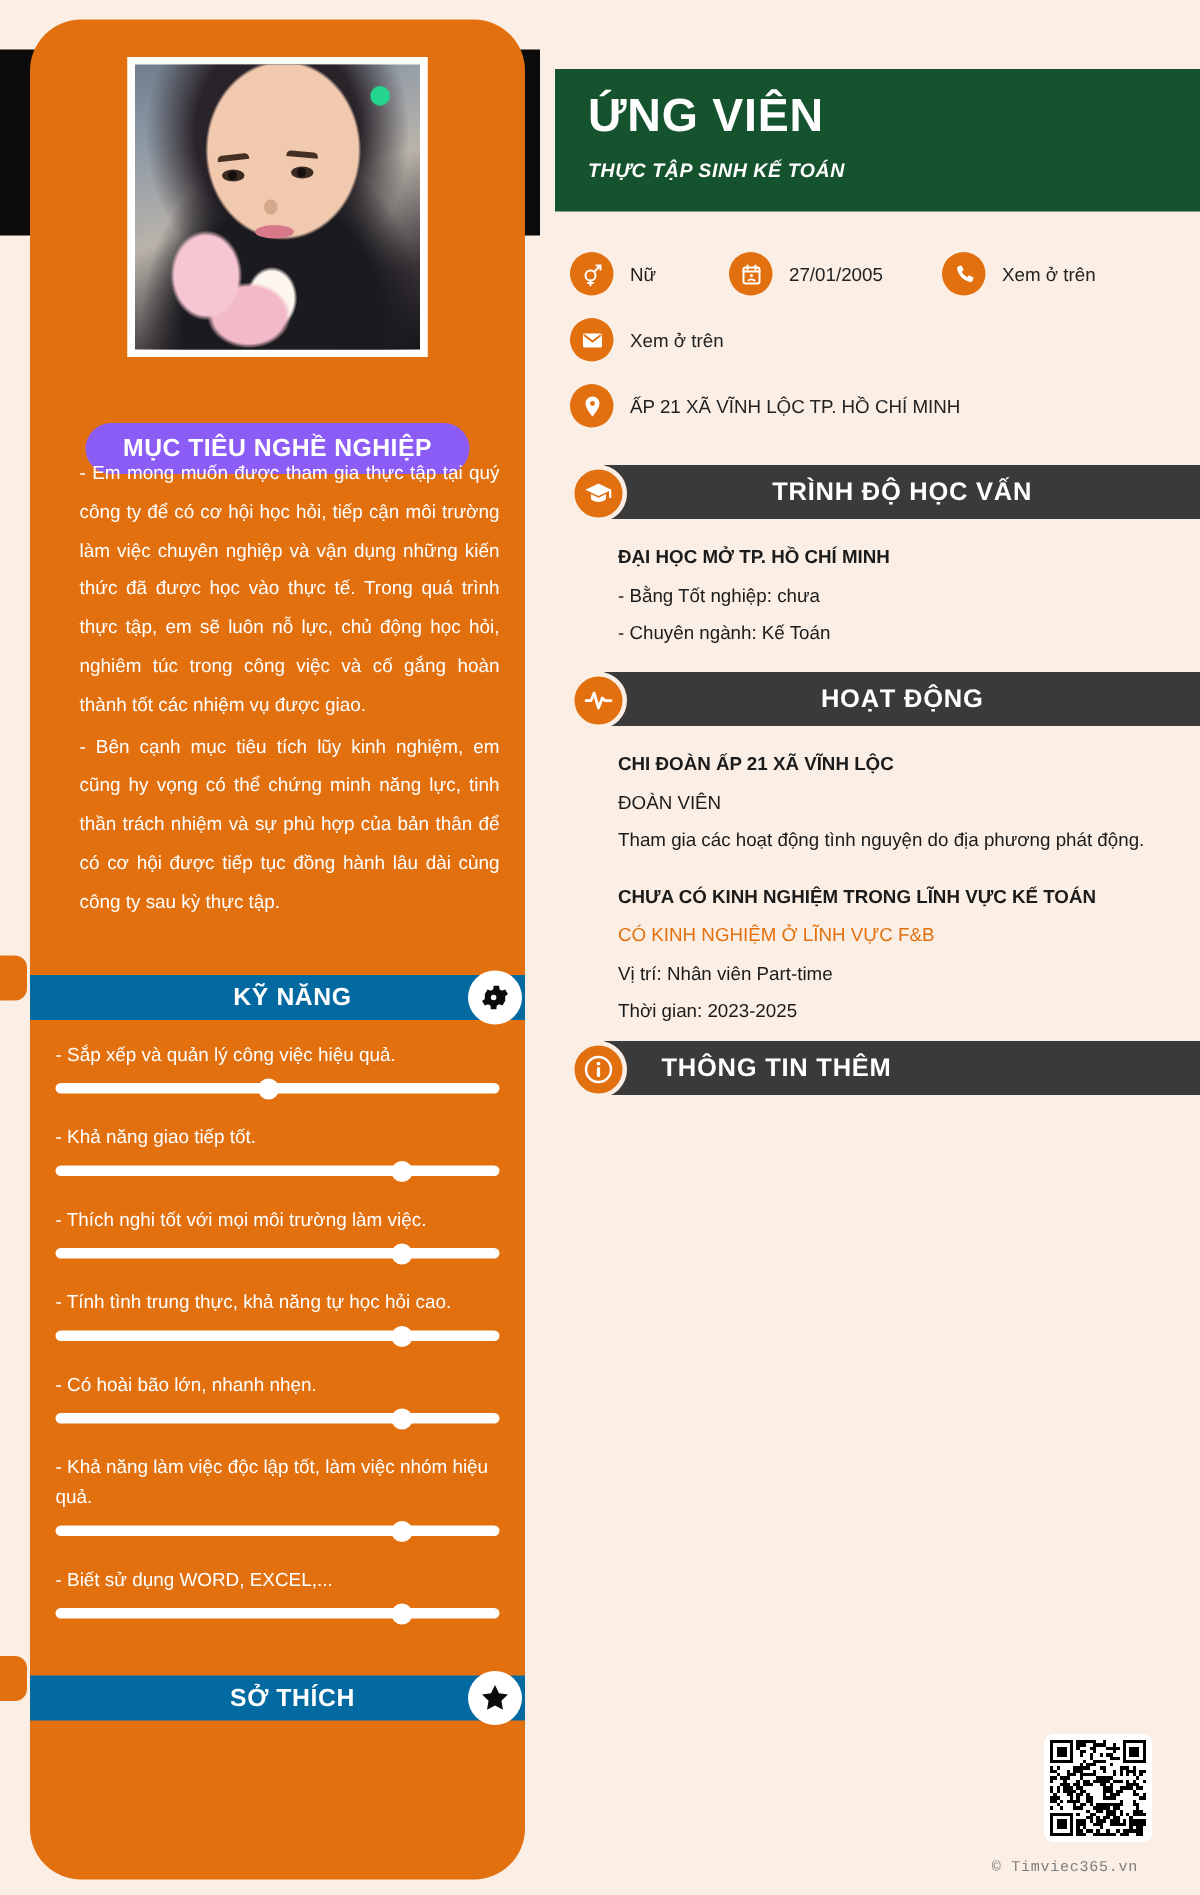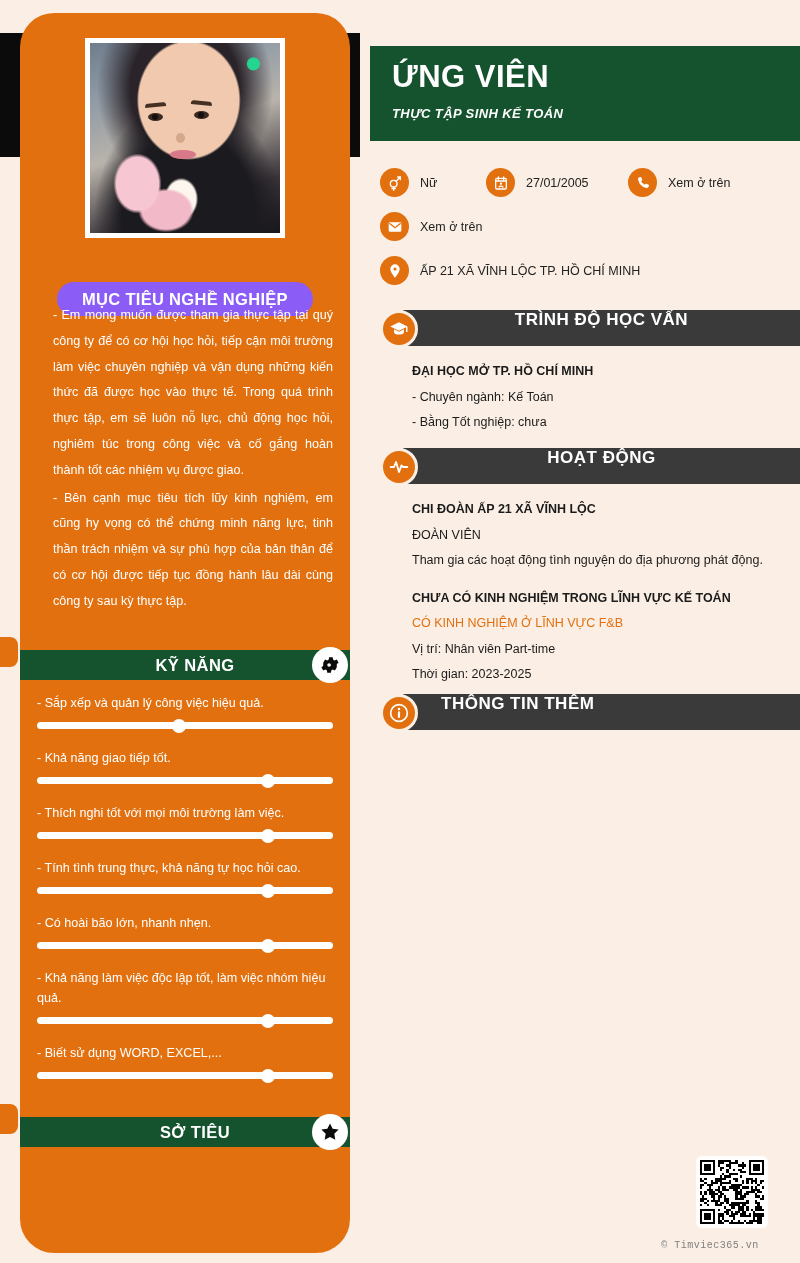--- a/index.html
+++ b/index.html
@@ -55,21 +55,21 @@
     display:flex;align-items:center;justify-content:center;margin-top:27px;
   }
   #goal-badge span{color:#fff;font-weight:bold;font-size:16.5px;letter-spacing:.3px;}
   #goal-body{position:absolute;left:17px;top:290px;width:296px;}
   #goal-body p{
     margin:0 0 2px 16px;color:#ffffff;font-size:12.6px;line-height:25.8px;
     text-align:justify;
   }
 
   .sec-head{
-    position:absolute;left:0;width:350px;height:30px;background:#14532d;
+    position:absolute;left:0;width:350px;height:30px;background:#0369a1;
     display:flex;align-items:center;justify-content:center;
   }
   .sec-head .title{color:#fff;font-weight:bold;font-size:16.5px;letter-spacing:.4px;}
   .sec-head .ico{
     position:absolute;right:22px;top:-3px;width:36px;height:36px;border-radius:50%;
     background:#fff;display:flex;align-items:center;justify-content:center;
   }
   #sec-skills{top:637px;}
   #sec-hobby{top:1104px;}
 
@@ -99,21 +99,21 @@
   }
   .cdot svg{display:block;}
   .ctext{font-size:12.5px;color:#222;}
   #contact-row1{display:flex;align-items:center;margin-bottom:15px;}
   #contact-row1 .ci{margin-bottom:0;}
   #ci-gender{width:106px;} #ci-dob{width:142px;}
 
   .rsec{position:absolute;left:10px;width:420px;}
   .rsec-head{position:relative;height:36px;}
   .rsec-bar{position:absolute;left:23px;top:0;width:397px;height:36px;background:#3a3a3a;
-    display:flex;justify-content:center;}
+    display:flex;align-items:center;justify-content:center;}
   .rsec-bar .t{color:#fff;font-size:17px;font-weight:bold;letter-spacing:.5px;}
   .rsec-ico{
     position:absolute;left:0;top:0;width:38px;height:38px;border-radius:50%;
     background:#E2700F;border:3px solid #FBEFE5;box-sizing:border-box;
     display:flex;align-items:center;justify-content:center;z-index:2;
   }
   .rsec-body{padding:13px 0 0 10px;}
   .bline{font-size:12.5px;color:#1b1b1b;line-height:25.5px;margin-left:22px;}
   .bline.bold{font-weight:bold;}
   .bline.accent{color:#E2700F;}
@@ -208,21 +208,21 @@
       </div>
       <div class="skill-row">
         <div class="skill-label">- Biết sử dụng WORD, EXCEL,...</div>
         <div class="bar">
           <div class="thumb" style="left: 78%;"></div>
         </div>
       </div>
     </div>
 
   <div class="sec-head" id="sec-hobby">
-    <span class="title">SỞ TIÊU</span>
+    <span class="title">SỞ THÍCH</span>
     <span class="ico">
       <svg width="22" height="22" viewBox="0 0 24 24">
           <path fill="#0b0b0b" d="M12 2.6l2.9 5.9 6.5.9-4.7 4.6 1.1 6.5L12 17.4 6.2 20.5l1.1-6.5L2.6 9.4l6.5-.9z"></path>
         </svg>
     </span>
   </div>
 </div>
 
 <div id="right-col">
 
@@ -288,22 +288,22 @@
       </div>
       <div class="rsec-ico">
         <svg width="20" height="20" viewBox="0 0 24 24">
             <path fill="#fff" d="M12 4 1.5 9 12 14l8.5-4v5.5h1.7V9z"></path>
             <path fill="#fff" d="M6 12.4v3.4c0 1.6 2.7 2.9 6 2.9s6-1.3 6-2.9v-3.4l-6 2.9z"></path>
           </svg>
       </div>
     </div>
     <div class="rsec-body">
       <div class="bline bold">ĐẠI HỌC MỞ TP. HỒ CHÍ MINH</div>
+      <div class="bline">- Bằng Tốt nghiệp: chưa</div>
       <div class="bline">- Chuyên ngành: Kế Toán</div>
-      <div class="bline">- Bằng Tốt nghiệp: chưa</div>
     </div>
   </div>
 
   <div class="rsec" id="sec-act">
     <div class="rsec-head">
       <div class="rsec-bar">
         <span class="t">HOẠT ĐỘNG</span>
       </div>
       <div class="rsec-ico">
         <svg width="20" height="20" viewBox="0 0 24 24">

